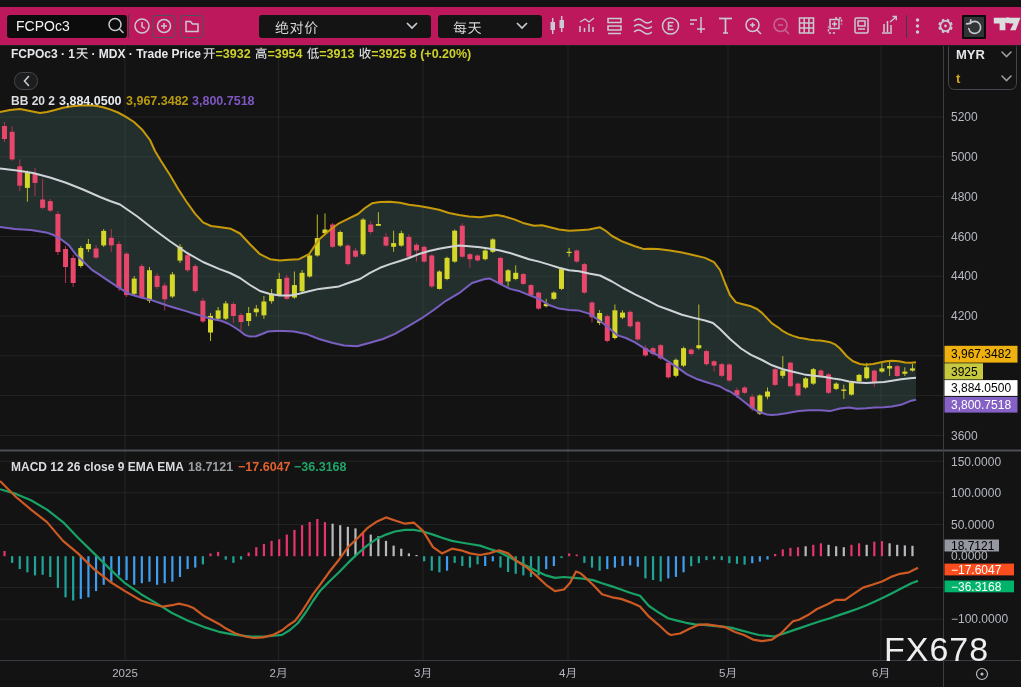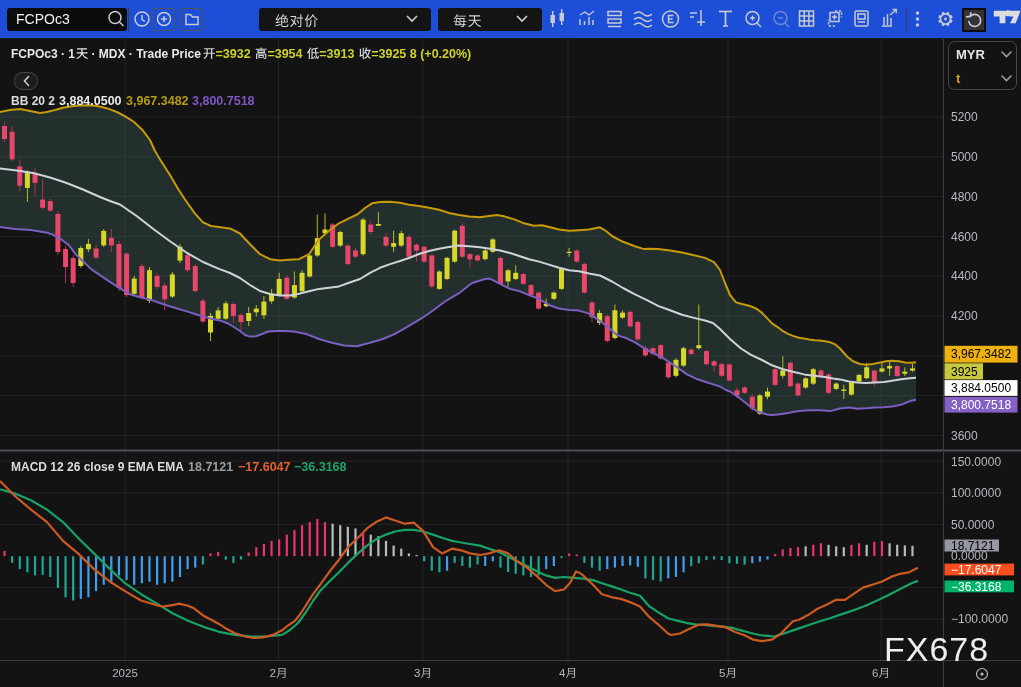--- a/index.html
+++ b/index.html
@@ -458,21 +458,21 @@
       <text x="188" y="471" font-size="12.5" font-weight="600" fill="#9b9ea3">18.7121</text>
       <text x="238" y="471" font-size="12.5" font-weight="600" fill="#e0612d">−17.6047</text>
       <text x="294" y="471" font-size="12.5" font-weight="600" fill="#1ea567">−36.3168</text>
       <rect x="948.5" y="41.5" width="68" height="48" rx="6" fill="none" stroke="#44474e"></rect>
       <text x="956" y="59" font-size="13" font-weight="600" fill="#e3e5e8">MYR</text>
       <text x="956" y="83" font-size="13" font-weight="600" fill="#d2a516">t</text>
       <path d="M1002 52 l4.5 4.5 L1011 52" stroke="#9a9da3" stroke-width="1.6" fill="none" stroke-linecap="round"></path>
       <path d="M1002 76 l4.5 4.5 L1011 76" stroke="#9a9da3" stroke-width="1.6" fill="none" stroke-linecap="round"></path>
       <text x="884" y="661" font-size="34" fill="#edeef0" font-weight="400" letter-spacing="1">FX678</text>
     </svg>
-    <div style="position:absolute;left:0;top:0;width:1021px;height:39px;background:#1d4ed8;border-bottom:1px solid #1f1f20">
+    <div style="position:absolute;left:0;top:7px;width:1021px;height:39px;background:#be185d;border-bottom:1px solid #1f1f20">
       <div style="position:absolute;left:7px;top:8px;width:120px;height:23px;background:#0c0c0c;border-radius:3px"></div>
       <div style="position:absolute;left:16px;top:11px;font-size:14px;color:#f2f3f5;font-weight:400">FCPOc3</div>
       <svg style="position:absolute;left:106px;top:0;opacity:1.0" width="20" height="38" viewBox="0 0 20 38" fill="none" stroke="#c7cad0" stroke-width="1.5">
         <circle cx="9" cy="17.5" r="6"></circle>
         <line x1="13.5" y1="22" x2="17.5" y2="26"></line>
       </svg>
       <svg style="position:absolute;left:132px;top:0;opacity:1.0" width="20" height="38" viewBox="0 0 20 38" fill="none" stroke="#c7cad0" stroke-width="1.5">
         <circle cx="10" cy="19" r="7"></circle>
         <path d="M10 15 v4.5 l3 2"></path>
       </svg>

